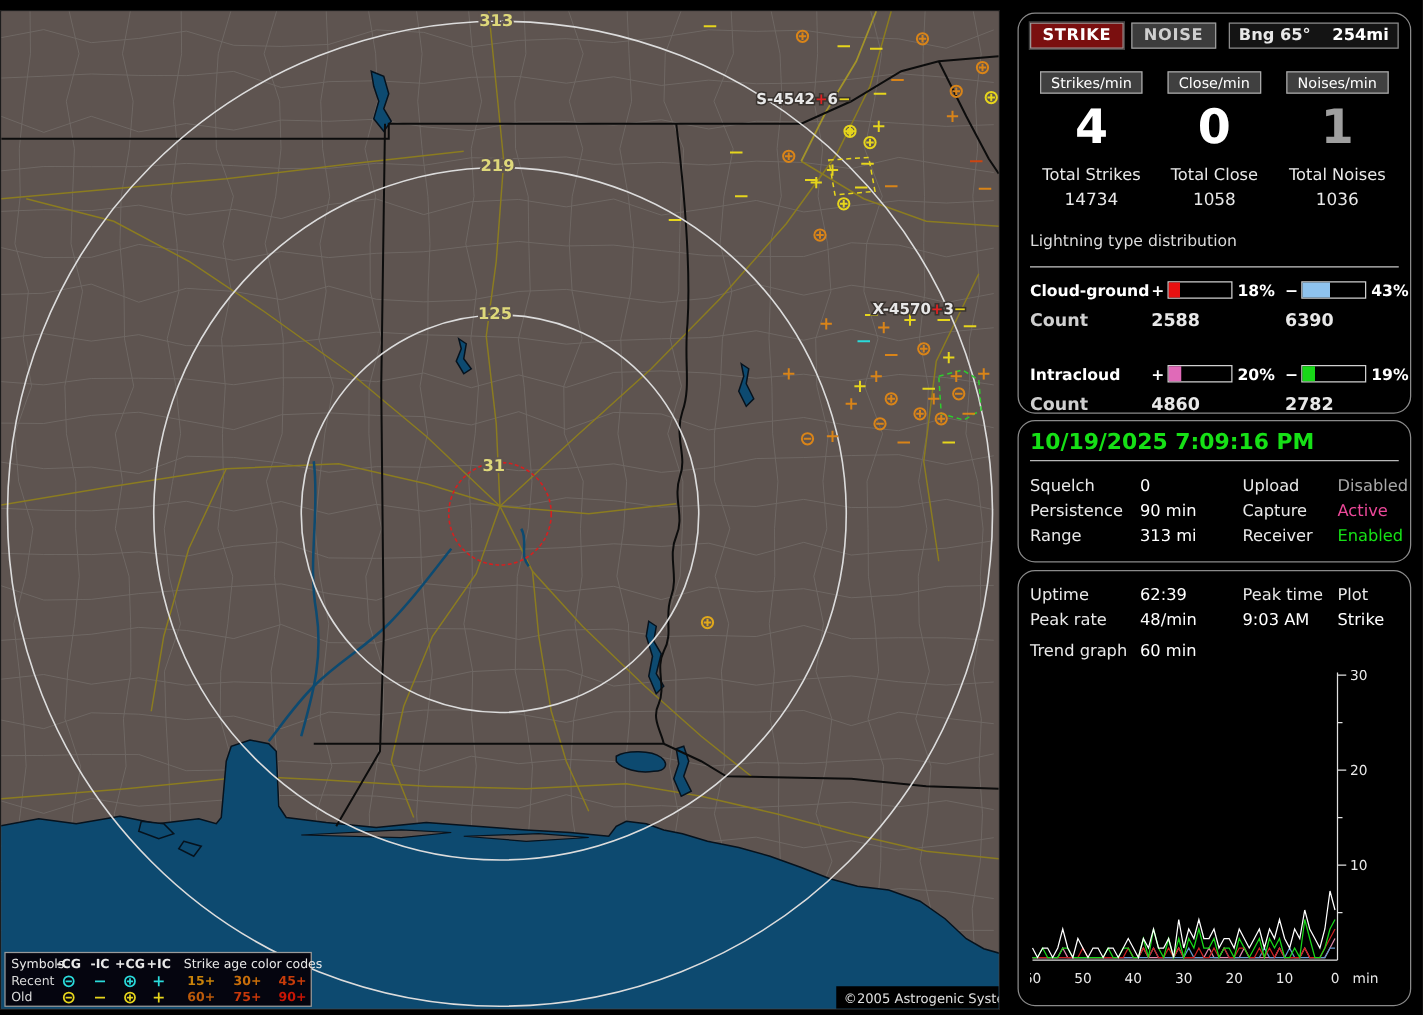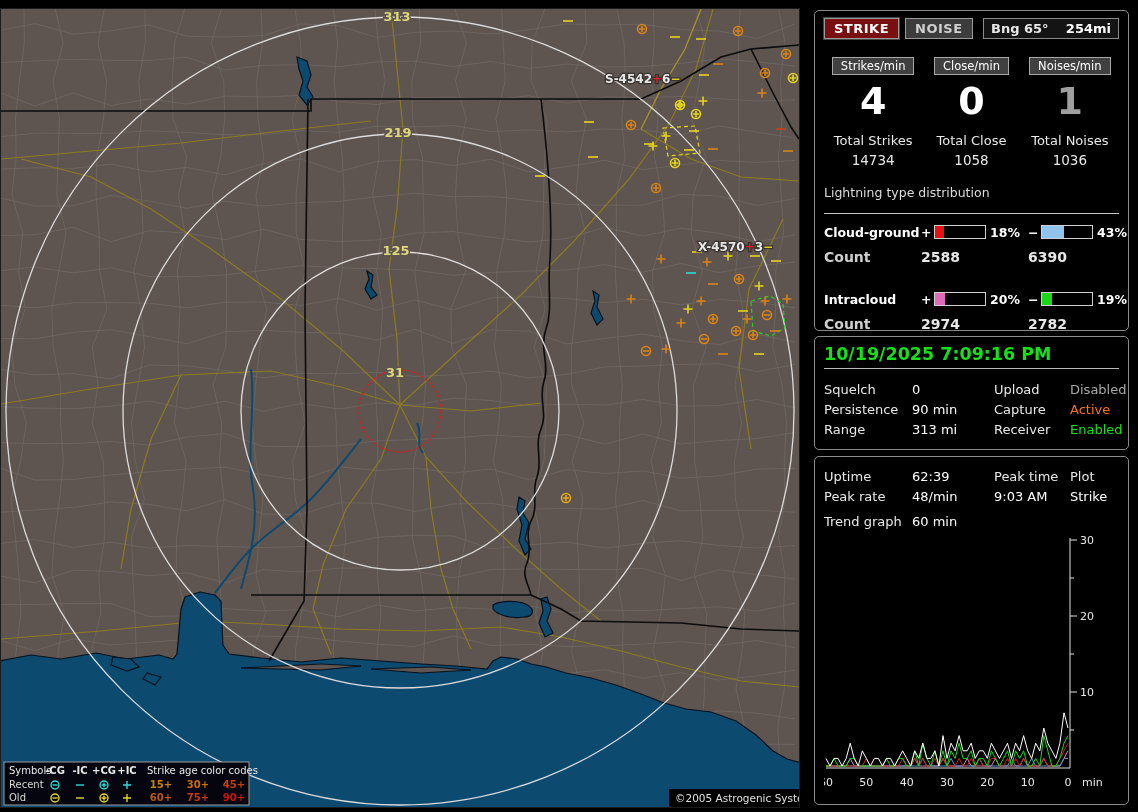--- a/index.html
+++ b/index.html
@@ -1,19 +1,19 @@
 <!DOCTYPE html>
 <html><head>
 <meta charset="utf-8">
 <style>
   html,body{margin:0;padding:0;background:#000;}
   #screen{position:relative;width:1138px;height:812px;background:#000;overflow:hidden;
           font-family:"DejaVu Sans","Liberation Sans",sans-serif;}
   #map-wrap{position:absolute;left:0;top:8px;width:798px;height:798px;background:#5e5450;border:1px solid #1c1c1c;}
-  .panel{position:absolute;left:814px;width:315px;background:#000;border:1px solid #8a8a8a;border-radius:5px;
+  .panel{position:absolute;left:814px;width:315px;background:#000;border:1px solid #8a8a8a;border-radius:14px;
          padding:7px 9px;box-sizing:border-box;color:#e8e8e8;}
   #panelA{top:10px;height:321px;}
   #panelB{top:336px;height:114px;}
   #panelC{top:456px;height:349px;}
   .btnrow{display:flex;align-items:center;gap:6px;}
   .btn{font-weight:bold;font-size:13px;padding:2px 9px;border:1px solid #9a9a9a;letter-spacing:.5px;}
   .btn.strike{background:#7a0f0f;color:#fff;outline:1px solid #444;}
   .btn.noise{background:#3c3c3c;color:#cfcfcf;}
   .bng{margin-left:auto;display:flex;align-items:center;background:#141414;border:1px solid #8a8a8a;
        padding:2px 7px;min-width:120px;font-weight:bold;font-size:13px;}
@@ -445,39 +445,39 @@
         </div>
       <div style="padding-left:4px">20%</div>
       <div>−</div>
       <div class="bar">
           <div class="fill" style="width: 19%; background: rgb(24, 216, 24);"></div>
         </div>
       <div style="padding-left:4px">19%</div>
     </div>
     <div class="cntrow">
       <div class="cl">Count</div>
-      <div>2974</div>
+      <div>4860</div>
       <div>2782</div>
     </div>
   </div>
 
   <div class="panel" id="panelB">
     <div class="dt">10/19/2025 7:09:16 PM</div>
     <div class="inforows">
       <div class="inforow">
         <div class="lbl">Squelch</div>
         <div class="val">0</div>
         <div class="lbl">Upload</div>
         <div style="color: rgb(168, 168, 168);">Disabled</div>
       </div>
       <div class="inforow">
         <div class="lbl">Persistence</div>
         <div class="val">90 min</div>
         <div class="lbl">Capture</div>
-        <div style="color: #f97316;">Active</div>
+        <div style="color: #ec4899;">Active</div>
       </div>
       <div class="inforow">
         <div class="lbl">Range</div>
         <div class="val">313 mi</div>
         <div class="lbl">Receiver</div>
         <div style="color: rgb(22, 224, 22);">Enabled</div>
       </div>
     </div>
   </div>
 

